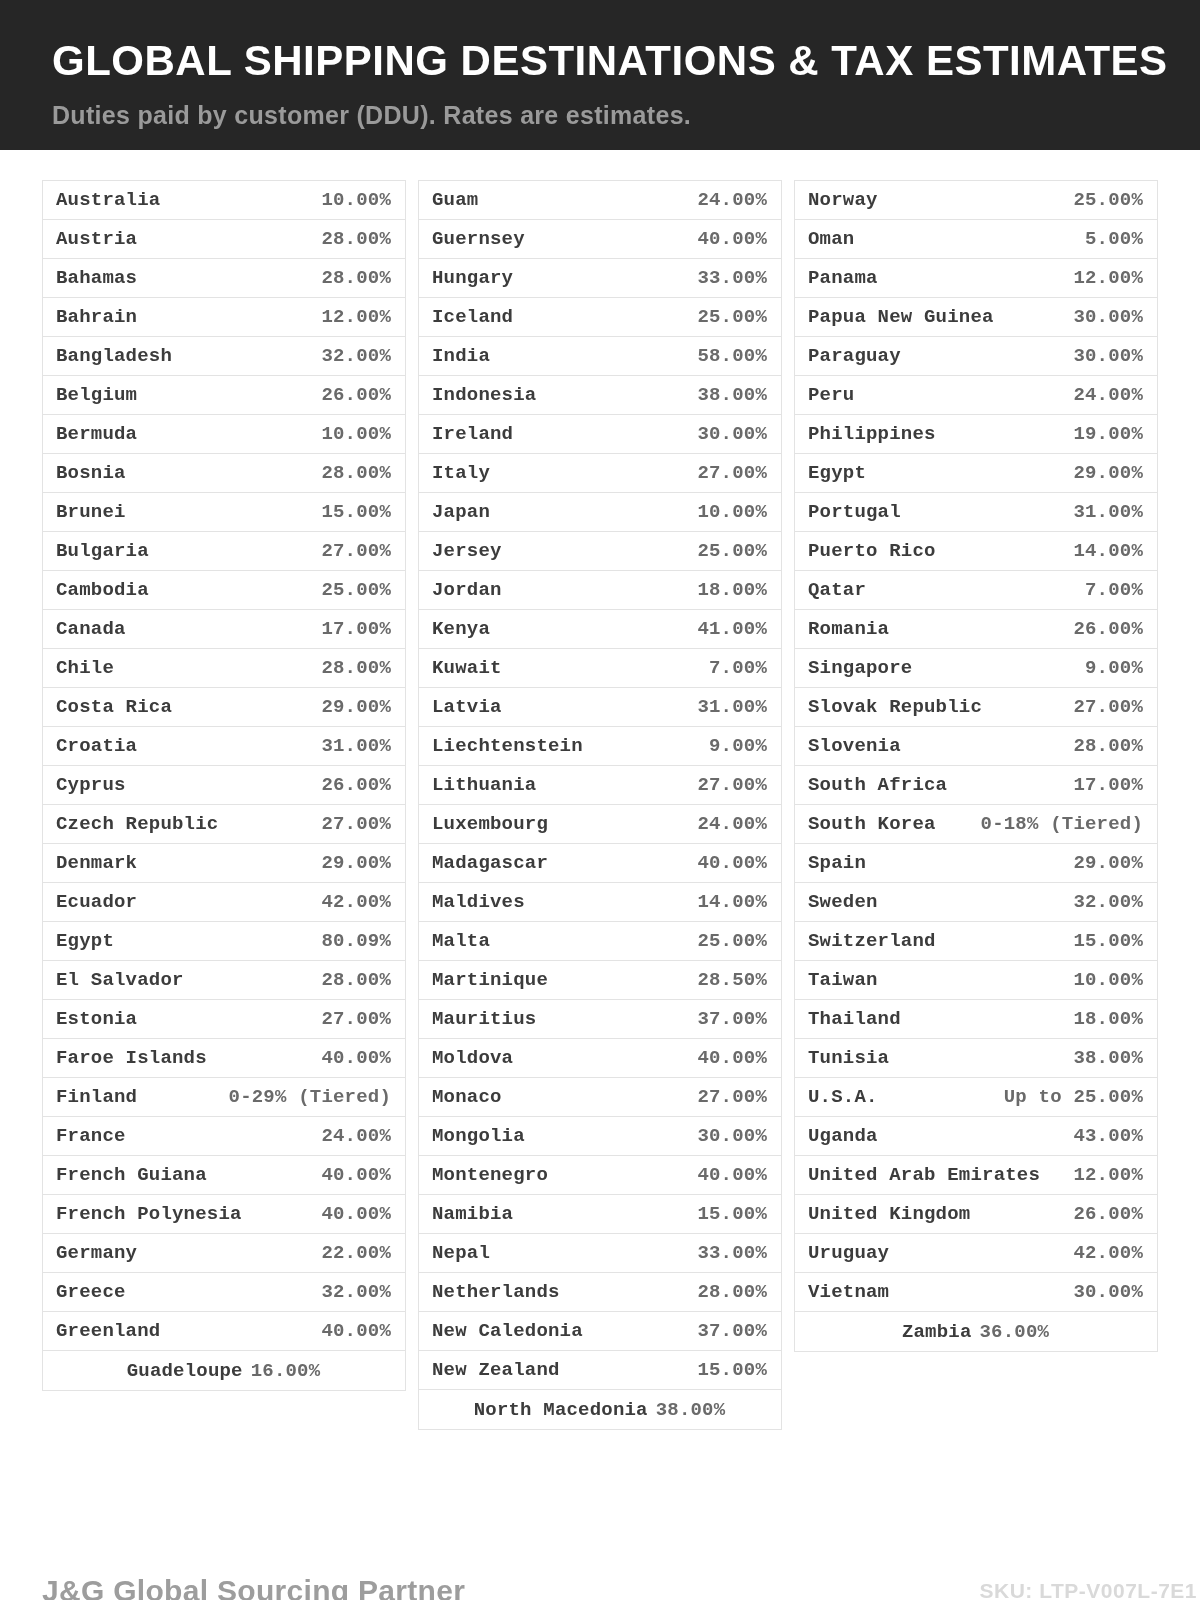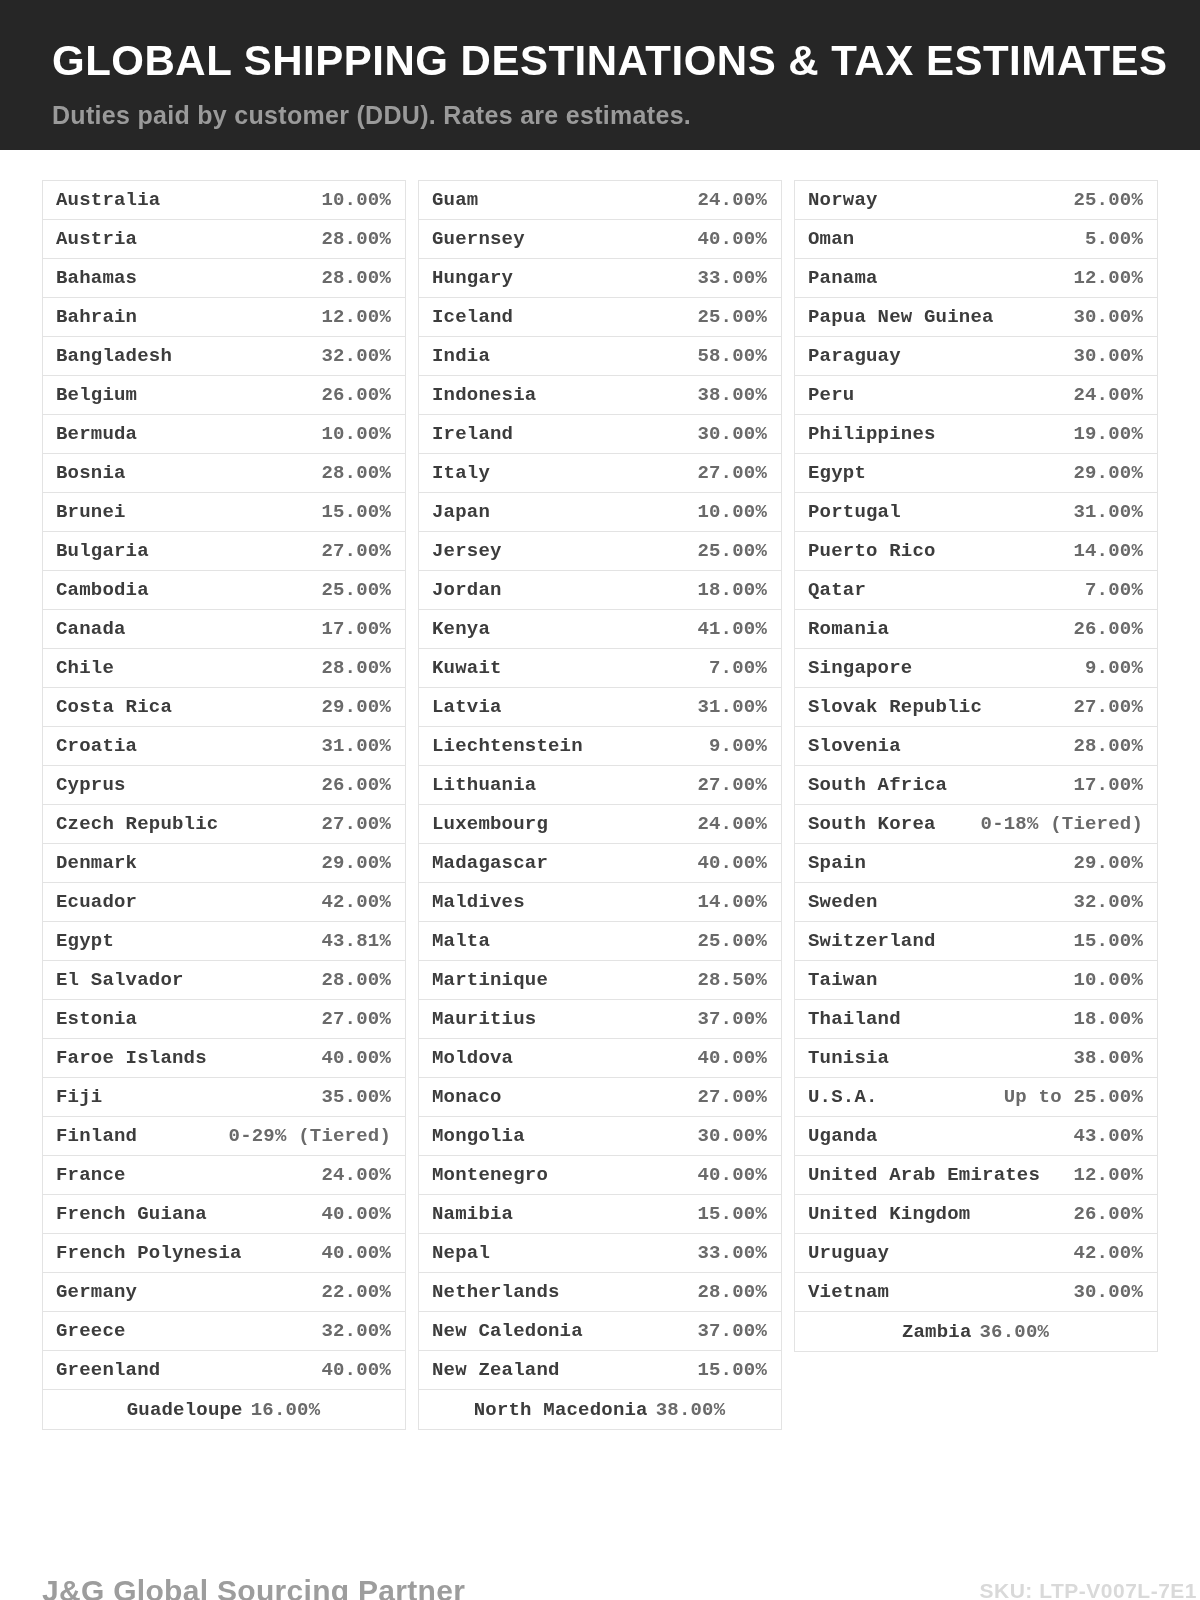--- a/index.html
+++ b/index.html
@@ -189,37 +189,33 @@
         <div class="row">
           <span class="country">Denmark</span>
           <span class="rate">29.00%</span>
         </div>
         <div class="row">
           <span class="country">Ecuador</span>
           <span class="rate">42.00%</span>
         </div>
         <div class="row">
           <span class="country">Egypt</span>
-          <span class="rate">43.81%</span>
+          <span class="rate">80.09%</span>
         </div>
         <div class="row">
           <span class="country">El Salvador</span>
           <span class="rate">28.00%</span>
         </div>
         <div class="row">
           <span class="country">Estonia</span>
           <span class="rate">27.00%</span>
         </div>
         <div class="row">
           <span class="country">Faroe Islands</span>
           <span class="rate">40.00%</span>
-        </div>
-        <div class="row">
-          <span class="country">Fiji</span>
-          <span class="rate">35.00%</span>
         </div>
         <div class="row">
           <span class="country">Finland</span>
           <span class="rate">0-29% (Tiered)</span>
         </div>
         <div class="row">
           <span class="country">France</span>
           <span class="rate">24.00%</span>
         </div>
         <div class="row">

